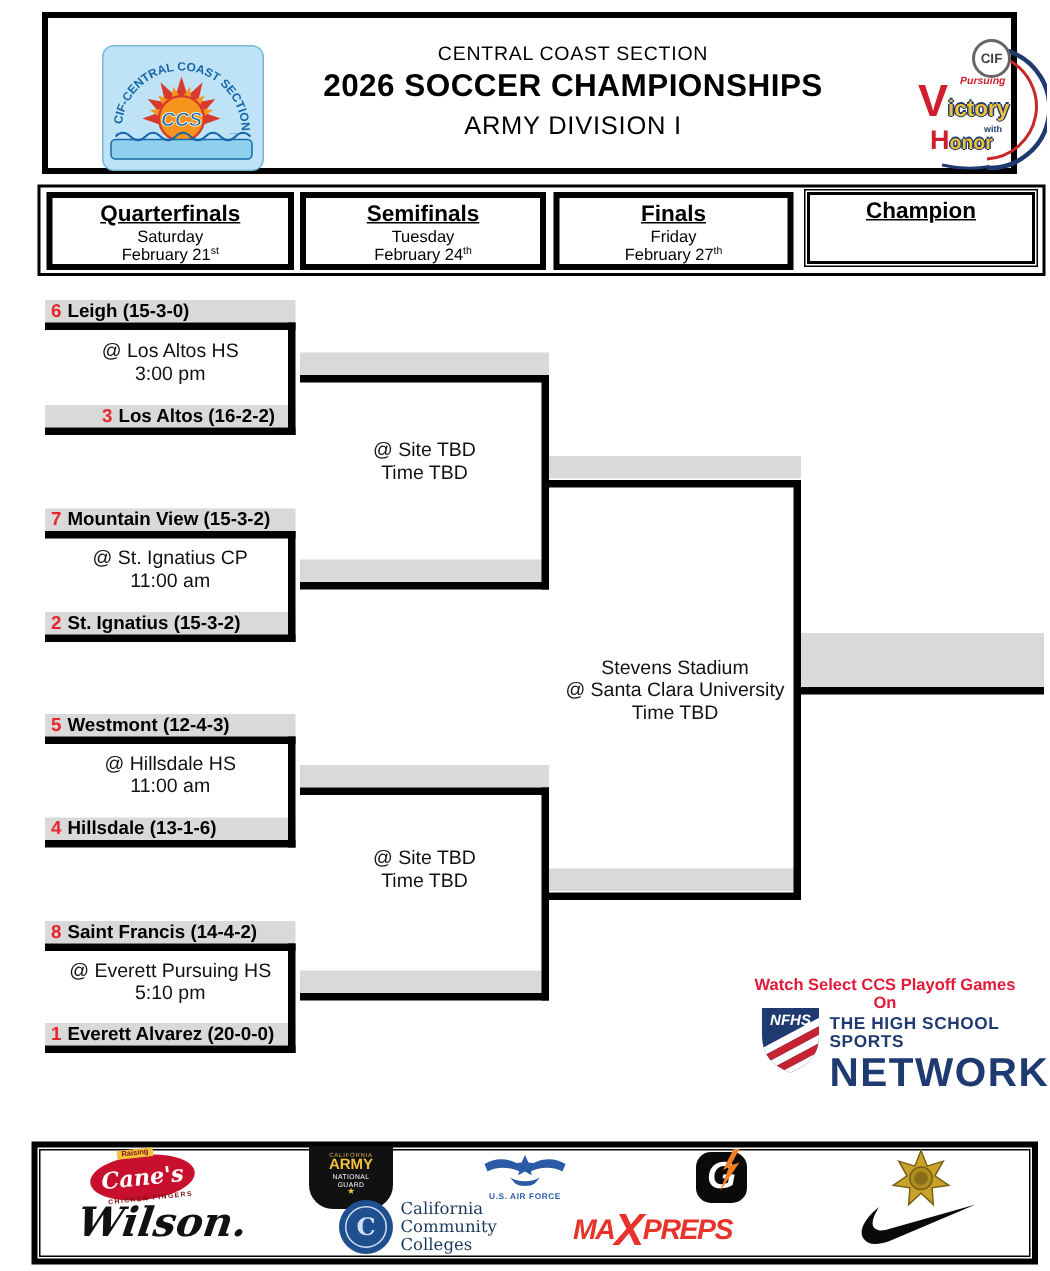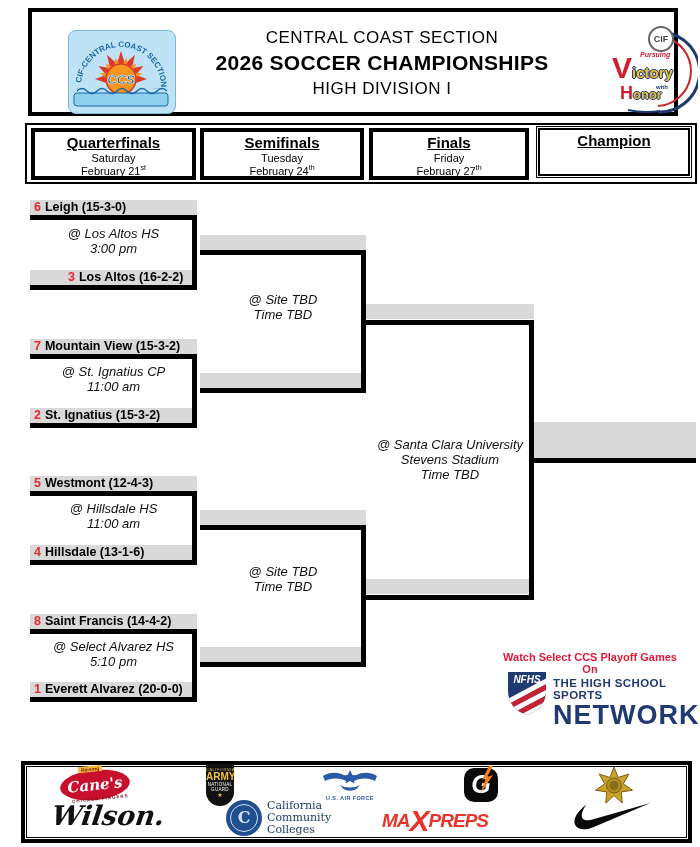--- a/index.html
+++ b/index.html
@@ -1,21 +1,21 @@
 <!DOCTYPE html>
 <html><head>
 <meta charset="utf-8">
 <style>
   html,body{margin:0;padding:0;background:#fff;}
   #page{position:relative;width:700px;height:847px;background:#fff;font-family:"Liberation Sans",sans-serif;overflow:hidden;}
 
   
   .title-box{position:absolute;left:28px;top:8px;width:642px;height:100px;border:4px solid #000;background:#fff;}
   .title-stack{position:absolute;left:150px;top:16px;width:400px;text-align:center;color:#000;}
-  .t1{font-size:17px;letter-spacing:.5px;}
+  .t1{font-size:13px;letter-spacing:.5px;}
   .t2{font-size:21px;font-weight:bold;margin-top:3px;letter-spacing:.3px;}
   .t3{font-size:17px;margin-top:4px;letter-spacing:.5px;}
 
   
   .ccs-logo{position:absolute;left:36px;top:18px;width:106px;height:82px;background:#bfe3f6;border:1px solid #79b7d9;border-radius:8px;}
   
   .vh-logo{position:absolute;left:566px;top:12px;width:100px;height:94px;}
   .vh-text{position:absolute;font-weight:bold;line-height:1;}
   .vh-pursuing{left:42px;top:27px;font-size:7px;color:#cf1f2e;font-style:italic;}
   .vh-victory{left:14px;top:29px;}
@@ -37,39 +37,39 @@
   .round-date{font-size:11px;}
   .round-date sup{font-size:7px;}
 
   
   .bar{position:absolute;height:15px;background:#d9d9d9;}
   .bar.tall{height:36px;}
   .slot-text{position:absolute;height:15px;line-height:15px;font-size:12.5px;font-weight:bold;color:#000;white-space:nowrap;padding-left:4px;}
   .seed{color:#e8262d;margin-right:4px;}
   .hline{position:absolute;height:5px;background:#000;}
   .vline{position:absolute;width:5px;background:#000;}
-  .venue{position:absolute;text-align:center;font-style:italic;font-size:13px;line-height:15px;color:#111;}
+  .venue{position:absolute;text-align:center;font-size:13px;line-height:15px;color:#111;}
 
   
   .nfhs-tag{position:absolute;left:500px;top:651px;width:180px;text-align:center;font-size:11px;font-weight:bold;color:#e31937;}
   .nfhs-shield{position:absolute;left:506px;top:670px;width:42px;height:47px;}
   .nfhs-lines{position:absolute;left:553px;top:677px;color:#1f3a70;}
   .nfhs-l1{font-size:11.5px;font-weight:bold;letter-spacing:.4px;}
   .nfhs-l2{font-size:27px;font-weight:bold;letter-spacing:1px;margin-top:-1px;}
 
   
   .sponsor-box{position:absolute;left:21px;top:761px;width:663px;height:74px;border:4px solid #000;}
   .sponsor-inner{position:absolute;inset:1px;border:1px solid #000;}
   .sp{position:absolute;}
   .canes-oval{width:70px;height:30px;background:#c8102e;border-radius:50%;transform:rotate(-6deg);color:#fff;
               text-align:center;line-height:30px;font-family:"DejaVu Serif",serif;font-style:italic;font-weight:bold;font-size:15px;}
   .canes-raising{position:absolute;left:18px;top:-4px;background:#f3c13a;color:#7a1016;font-size:5px;padding:0 3px;transform:rotate(-6deg);font-weight:bold;}
   .canes-sub{position:absolute;left:12px;top:26px;color:#7a1016;font-size:4.5px;font-weight:bold;transform:rotate(-6deg);letter-spacing:1px;}
   .wilson{font-family:"DejaVu Serif",serif;font-style:italic;font-weight:bold;font-size:27px;color:#111;transform:skewX(-8deg);}
-  .army{width:28px;height:42px;background:#111;border-radius:0 0 16px 16px;text-align:center;color:#fff;}
+  .army{width:56px;height:42px;background:#111;border-radius:0 0 16px 16px;text-align:center;color:#fff;}
   .army .ca{font-size:4px;color:#d9b64e;margin-top:3px;letter-spacing:.5px;}
   .army .ar{font-size:10px;font-weight:bold;color:#f3c13a;line-height:10px;}
   .army .ng{font-size:4.5px;line-height:5px;letter-spacing:.3px;}
   .army .st{color:#f3c13a;font-size:6px;line-height:7px;}
   .ccc{display:flex;align-items:center;gap:5px;}
   .ccc-seal{width:36px;height:36px;border-radius:50%;background:#1f4f8f;position:relative;flex:none;}
   .ccc-seal::after{content:"";position:absolute;inset:4px;border:1px solid #cfe0f2;border-radius:50%;}
   .ccc-c{position:absolute;inset:0;color:#cfe0f2;font-size:16px;font-weight:bold;text-align:center;line-height:36px;font-family:"DejaVu Serif",serif;}
   .ccc-text{font-family:"DejaVu Serif",serif;font-size:11px;color:#16365c;line-height:12px;}
   .usaf{text-align:center;color:#2b5aa7;}
@@ -141,21 +141,21 @@
         <path d="M8 60 q5 -5 10 0 t10 0 t10 0 t10 0 t10 0 t10 0 t10 0 t10 0 t10 0" fill="none" stroke="#1767a8" stroke-width="1.3"></path>
         <text x="52" y="53" text-anchor="middle" font-size="13" font-weight="bold" font-style="italic" fill="#1767a8" stroke="#ffffff" stroke-width="0.5">CCS</text>
         <text x="8" y="58" font-size="6" fill="#1767a8">.....</text>
         <text x="84" y="58" font-size="6" fill="#1767a8">.....</text>
       </svg>
     </div>
 
     <div class="title-stack">
       <div class="t1">CENTRAL COAST SECTION</div>
       <div class="t2">2026 SOCCER CHAMPIONSHIPS</div>
-      <div class="t3">HIGH DIVISION I</div>
+      <div class="t3">ARMY DIVISION I</div>
     </div>
 
     <div class="vh-logo">
       <svg width="100" height="94" viewBox="0 0 100 94" style="position:absolute;left:0;top:0">
         <path d="M74 10 A 40 40 0 0 1 60 88" fill="none" stroke="#1f3a70" stroke-width="3"></path>
         <path d="M72 15 A 35 35 0 0 1 60 82" fill="none" stroke="#c62828" stroke-width="2"></path>
         <path d="M30 86 A 40 18 0 0 0 62 87" fill="none" stroke="#1f3a70" stroke-width="2"></path>
       </svg>
       <div class="vh-cif">CIF</div>
       <div class="vh-text vh-pursuing">Pursuing</div>
@@ -250,36 +250,36 @@
   </div>
   <div class="venue" style="left:30px;top:364px;width:167px;">
     <div>@ St. Ignatius CP</div>
     <div>11:00 am</div>
   </div>
   <div class="venue" style="left:30px;top:501px;width:167px;">
     <div>@ Hillsdale HS</div>
     <div>11:00 am</div>
   </div>
   <div class="venue" style="left:30px;top:639px;width:167px;">
-    <div>@ Select Alvarez HS</div>
+    <div>@ Everett Pursuing HS</div>
     <div>5:10 pm</div>
   </div>
 
   <div class="venue" style="left:200px;top:292px;width:166px;">
     <div>@ Site TBD</div>
     <div>Time TBD</div>
   </div>
   <div class="venue" style="left:200px;top:564px;width:166px;">
     <div>@ Site TBD</div>
     <div>Time TBD</div>
   </div>
 
   <div class="venue" style="left:366px;top:437px;width:168px;">
+    <div>Stevens Stadium</div>
     <div>@ Santa Clara University</div>
-    <div>Stevens Stadium</div>
     <div>Time TBD</div>
   </div>
 
   <div class="nfhs-tag">Watch Select CCS Playoff Games On</div>
   <div class="nfhs-shield">
     <svg width="42" height="47" viewBox="0 0 42 47">
       <defs>
           <clipPath id="shieldclip">
             <path d="M2 2 H40 V20 C40 34 32 41 21 45 C10 41 2 34 2 20 Z"></path>
           </clipPath>

